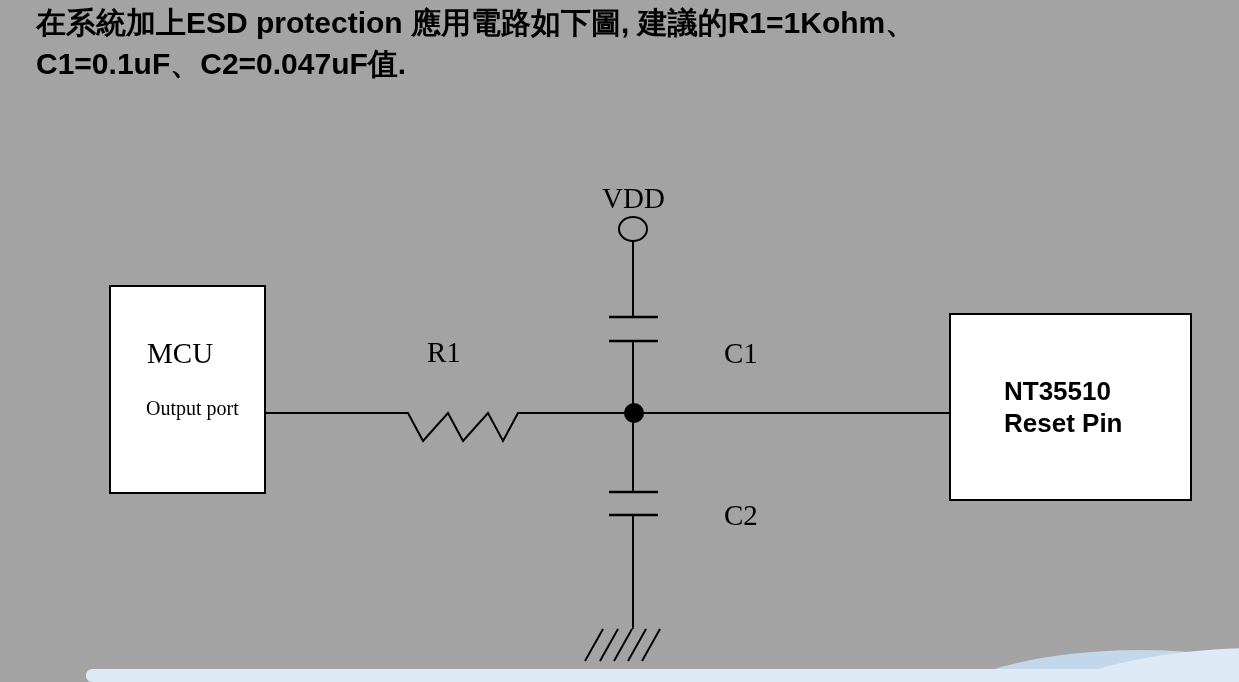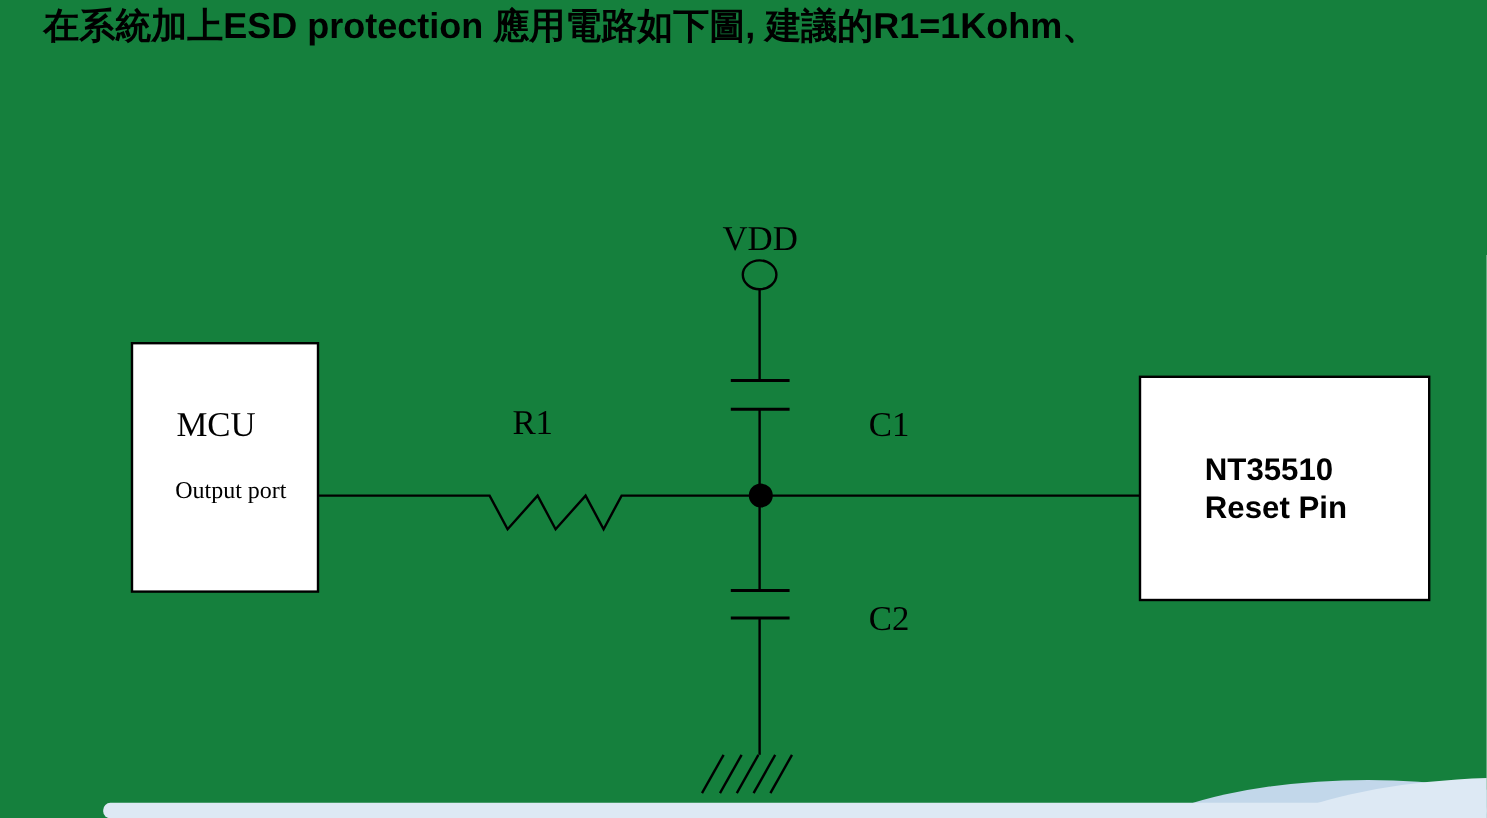--- a/index.html
+++ b/index.html
@@ -5,21 +5,21 @@
   html, body {
     margin: 0;
     padding: 0;
     background: #ffffff;
     font-family: "Liberation Sans", sans-serif;
   }
   #page {
     position: relative;
     width: 1239px;
     height: 682px;
-    background: #15803d;
+    background: #a3a3a3;
     overflow: hidden;
   }
   .title-block {
     position: absolute;
     left: 36px;
     top: 2px;
     width: 1180px;
     font-family: "Liberation Sans", sans-serif;
     font-weight: bold;
     font-size: 30px;
@@ -69,20 +69,21 @@
 <div id="page">
 
   <svg class="circuit-svg" width="1239" height="682" viewBox="0 0 1239 682" aria-hidden="true">
     <ellipse cx="1140" cy="722" rx="215" ry="72" fill="#c2d7ea"></ellipse>
     <ellipse cx="1262" cy="730" rx="245" ry="82" fill="#dde9f4"></ellipse>
     <rect x="86" y="669" width="1153" height="13" rx="6" fill="#dde9f4"></rect>
   </svg>
 
   <div class="title-block">
     <div>在系統加上ESD protection 應用電路如下圖, 建議的R1=1Kohm、</div>
+    <div>C1=0.1uF、C2=0.047uF值.</div>
   </div>
 
   <svg class="circuit-svg" width="1239" height="682" viewBox="0 0 1239 682">
 
     <text x="602" y="208" class="serif-label">VDD</text>
     <ellipse cx="633" cy="229" rx="14" ry="12" class="wire"></ellipse>
 
     <line x1="633" y1="241" x2="633" y2="316" class="wire"></line>
 
     <line x1="609" y1="317" x2="658" y2="317" class="plate"></line>

